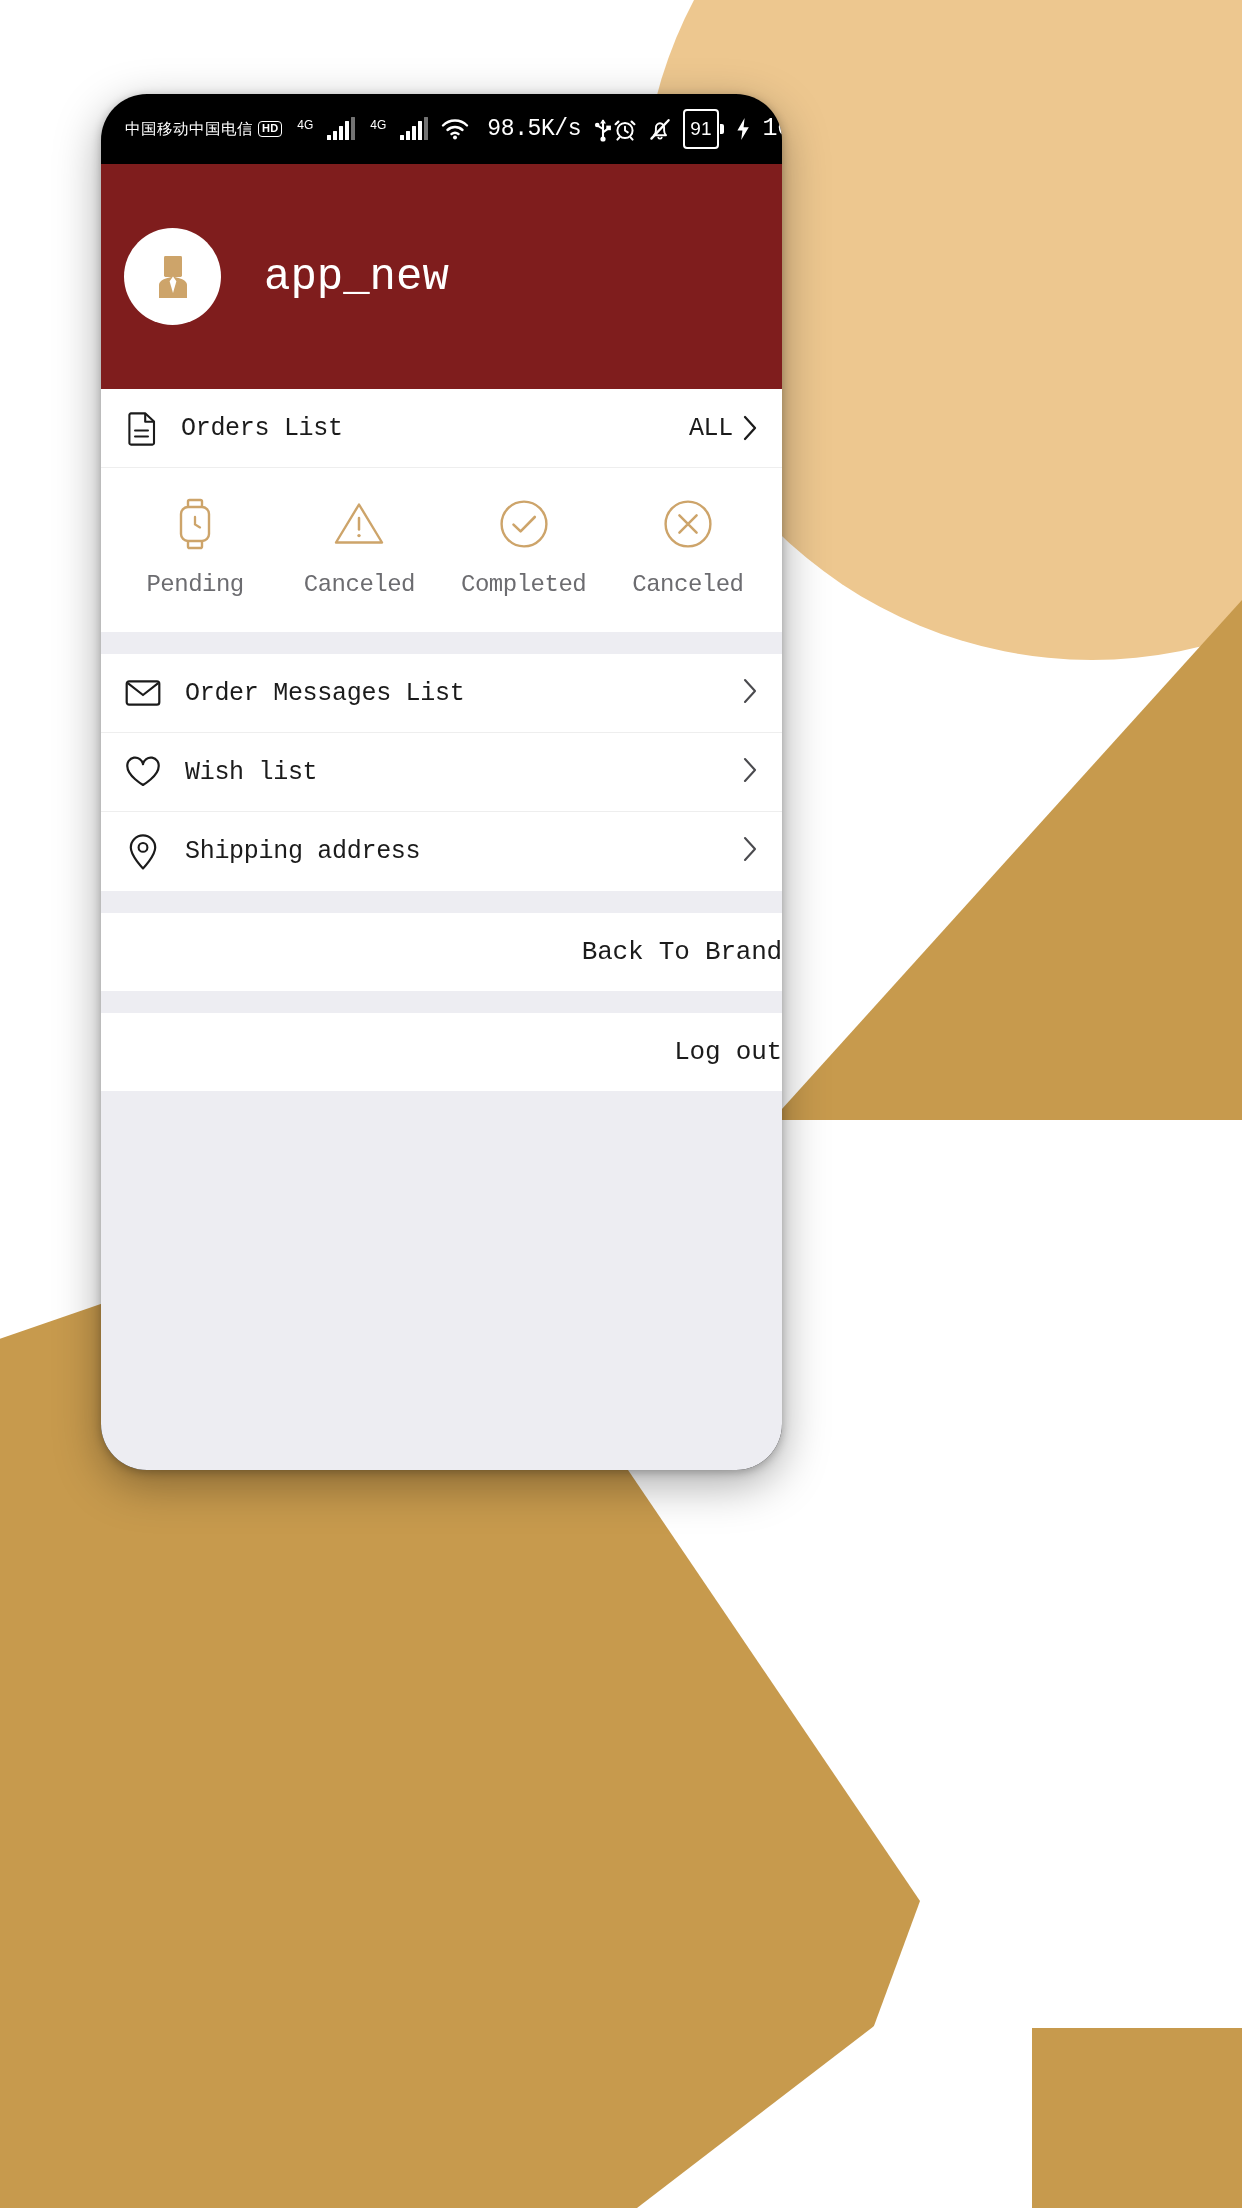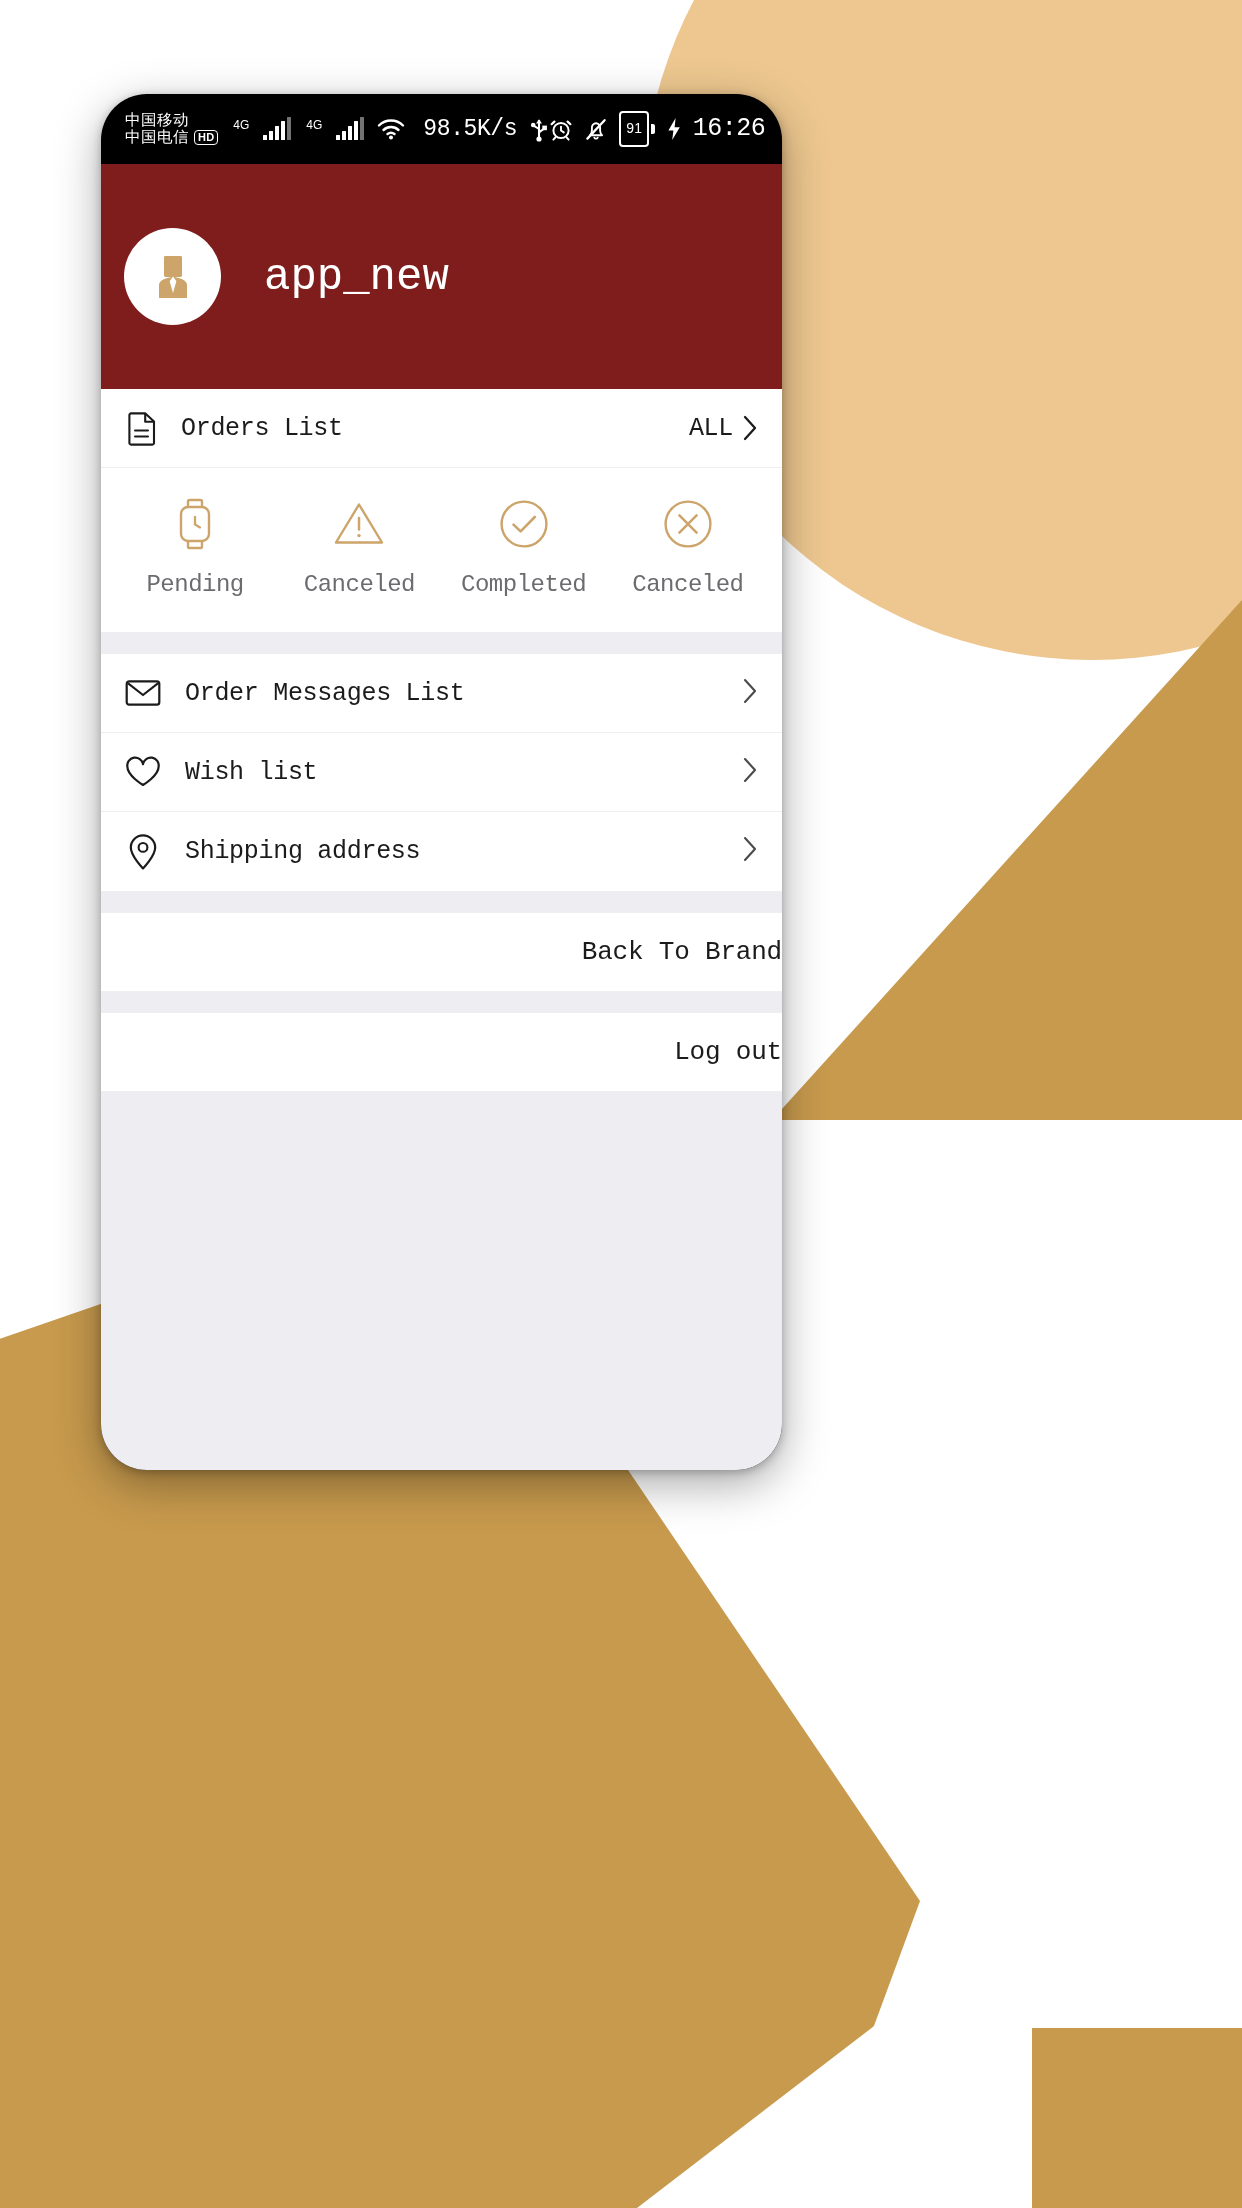--- a/index.html
+++ b/index.html
@@ -48,21 +48,21 @@
     z-index:3;
     box-shadow:0 14px 46px rgba(0,0,0,.34), 0 2px 10px rgba(0,0,0,.25);
   }
 
   
   .statusbar {
     height:70px; display:flex; align-items:center;
     padding:0 22px 0 24px; color:#ffffff;
   }
   .sb-left { display:flex; align-items:center; gap:9px; flex:0 0 auto; }
-  .carriers { display:flex; flex-direction:column; justify-content:center; line-height:1.08; }
+  .carriers { display:flex; justify-content:center; line-height:1.08; }
   .carrier-row { display:flex; align-items:center; gap:5px; }
   .carrier {
     font-family:"DejaVu Sans", sans-serif;
     font-size:15.5px; letter-spacing:.5px; white-space:nowrap;
   }
   .hd-badge {
     font-family:"Liberation Sans", sans-serif;
     font-size:11px; font-weight:700; letter-spacing:.2px;
     border:1.6px solid #fff; border-radius:4px;
     padding:0px 3px 1px; line-height:1.15;
@@ -80,21 +80,21 @@
     font-family:"Liberation Mono", monospace;
     font-size:23px; letter-spacing:-.4px; margin-left:9px; white-space:nowrap;
   }
   .sb-right { margin-left:auto; display:flex; align-items:center; gap:11px; }
   .batt {
     display:flex; align-items:center;
   }
   .batt-body {
     border:2.2px solid #fff; border-radius:4px;
     padding:8px 5px; font-family:"Liberation Sans", sans-serif;
-    font-size:14px; line-height:1.1; letter-spacing:.3px;
+    font-size:19px; line-height:1.1; letter-spacing:.3px;
   }
   .batt-tip { width:4px; height:10px; background:#fff; border-radius:0 2px 2px 0; margin-left:1.5px; }
   .sb-time {
     font-family:"Liberation Mono", monospace;
     font-size:25px; letter-spacing:-.5px;
   }
 
   
   .profile {
     height:225px; background:#7f1d1d; display:flex; align-items:center;

